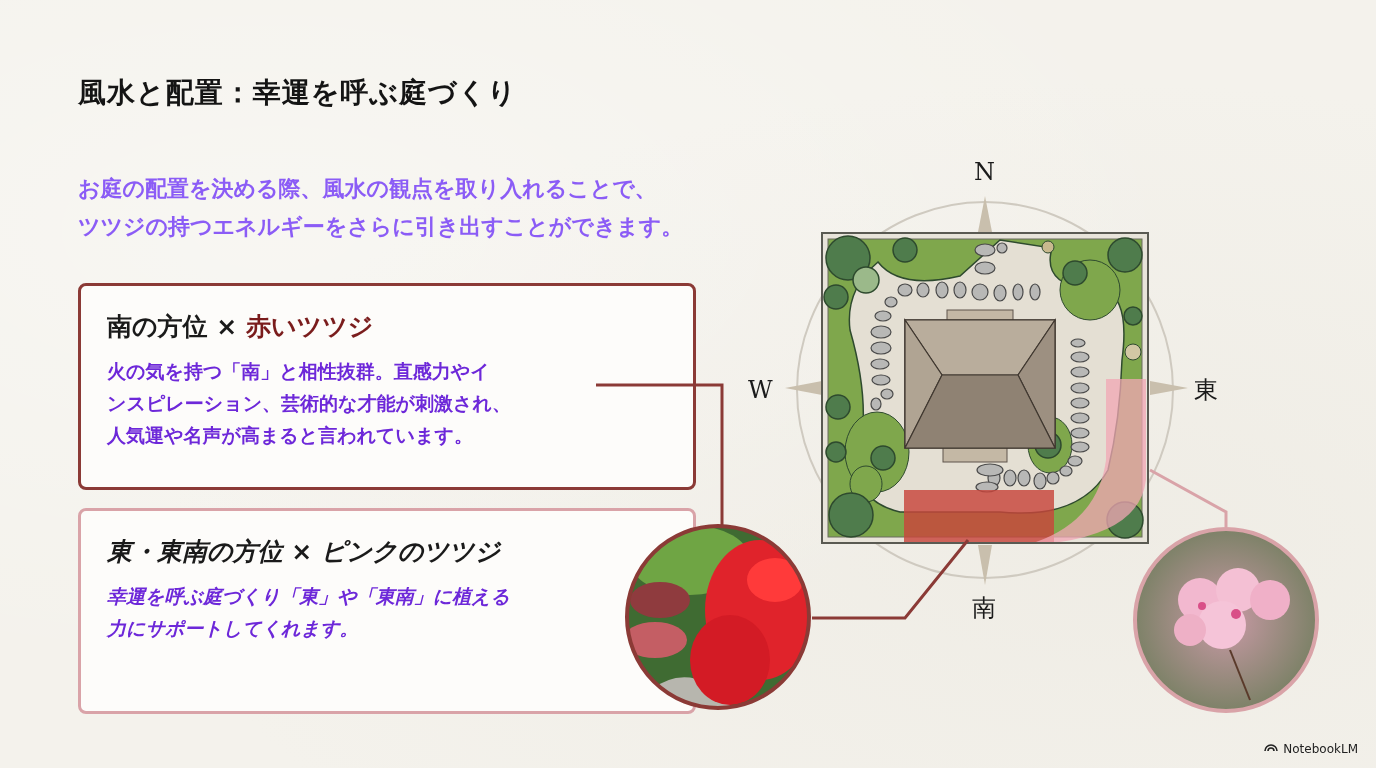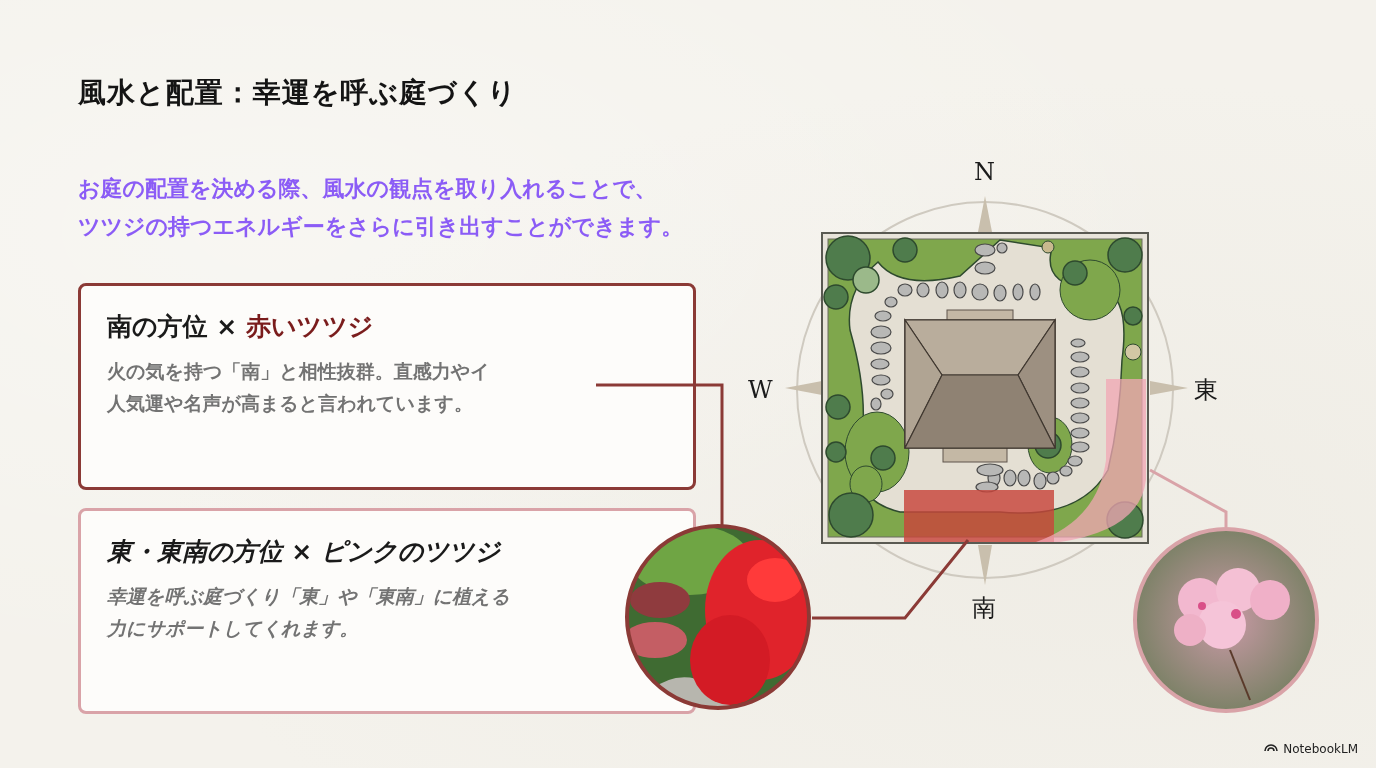--- a/index.html
+++ b/index.html
@@ -30,21 +30,21 @@
     position:absolute; left:78px; width:618px;
     background:#fdfcfa; border-radius:8px; box-sizing:border-box;
     padding:24px 26px 0 26px;
   }
   .card.red { top:283px; height:207px; border:3px solid #8b3a36; }
   .card.pink { top:508px; height:206px; border:3px solid #d9a3a8;font-style:italic; }
   .card-title {
     font-size:25px; font-weight:bold; white-space:nowrap; margin-bottom:12px; color:#1a1a1a;
   }
   .card-title .accent { color:#7a1c1c; }
-  .card-body { font-size:19px; font-weight:bold; line-height:32px; color:#737373; }
+  .card-body { font-size:19px; font-weight:bold; line-height:32px; color:#6d28d9; }
   .card-body div { white-space:nowrap; }
   .diagram { position:absolute; left:0; top:0; width:1376px; height:768px; pointer-events:none; }
   .compass-label {
     position:absolute; font-family:"DejaVu Serif","Liberation Serif",serif;
     font-size:24px; color:#1b1b1b;
   }
   .footer {
     position:absolute; right:18px; bottom:12px;
     font-size:12px; color:#222; display:flex; align-items:flex-start; gap:5px;
   }
@@ -58,20 +58,21 @@
 
 <div class="subtitle">
   <div>お庭の配置を決める際、風水の観点を取り入れることで、</div>
   <div>ツツジの持つエネルギーをさらに引き出すことができます。</div>
 </div>
 
 <div class="card red">
   <div class="card-title"><span>南の方位 × </span><span class="accent">赤いツツジ</span></div>
   <div class="card-body">
     <div>火の気を持つ「南」と相性抜群。直感力やイ</div>
+    <div>ンスピレーション、芸術的な才能が刺激され、</div>
     <div>人気運や名声が高まると言われています。</div>
   </div>
 </div>
 
 <div class="card pink">
   <div class="card-title">東・東南の方位 × ピンクのツツジ</div>
   <div class="card-body">
     <div>幸運を呼ぶ庭づくり「東」や「東南」に植える</div>
     <div>力にサポートしてくれます。</div>
   </div>

